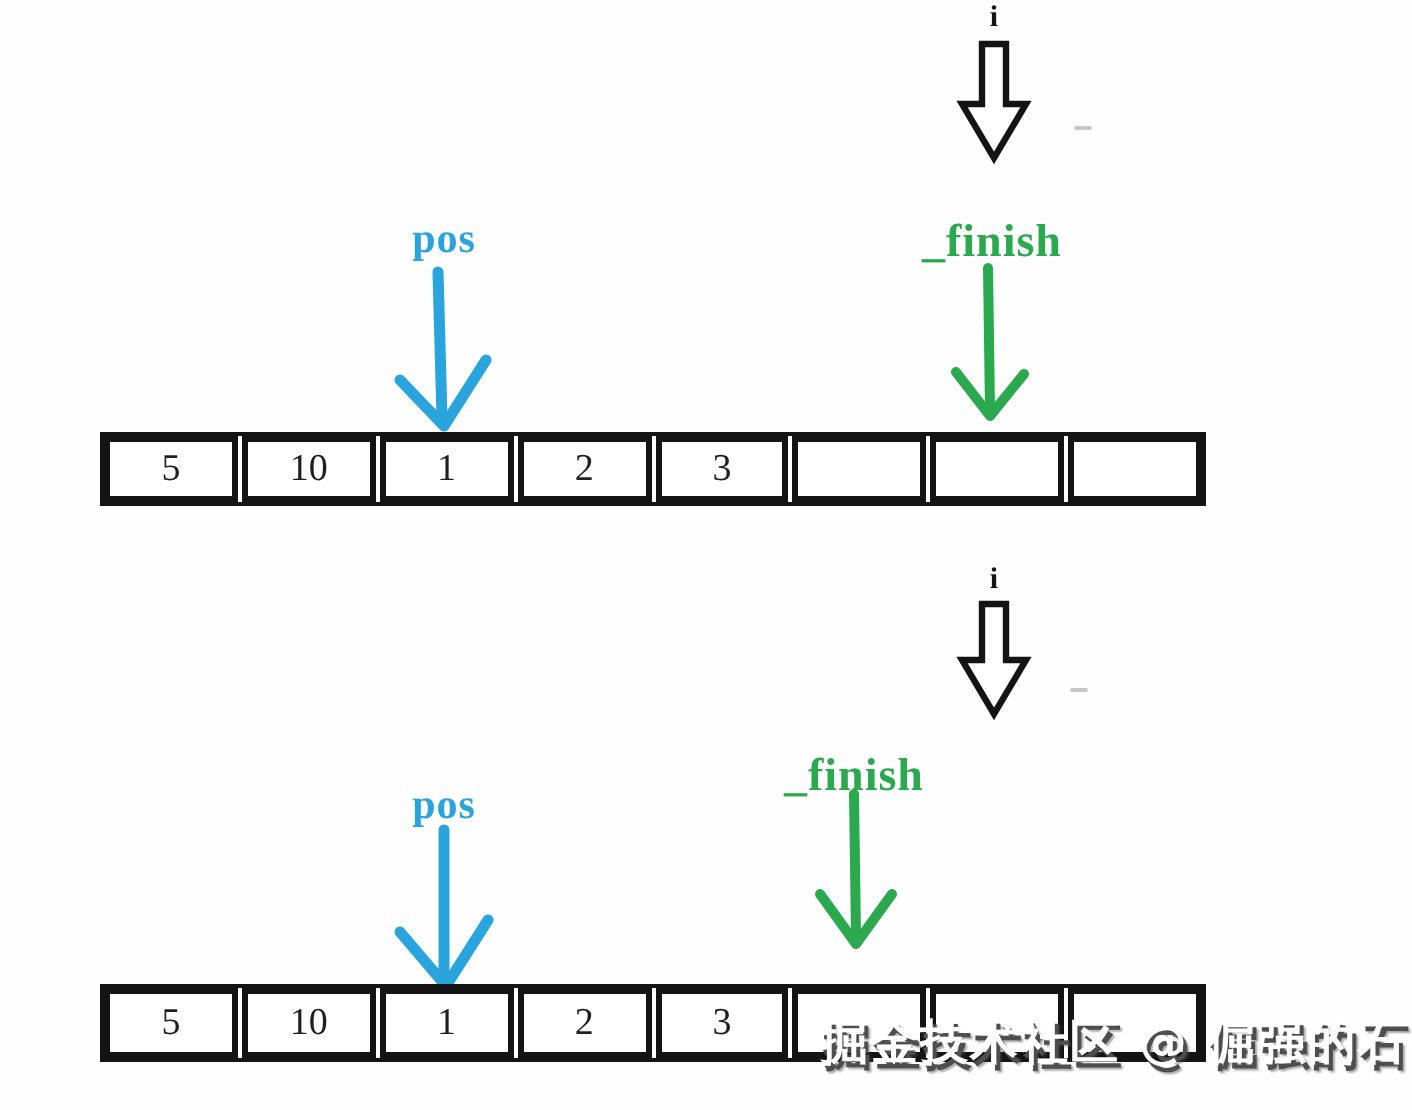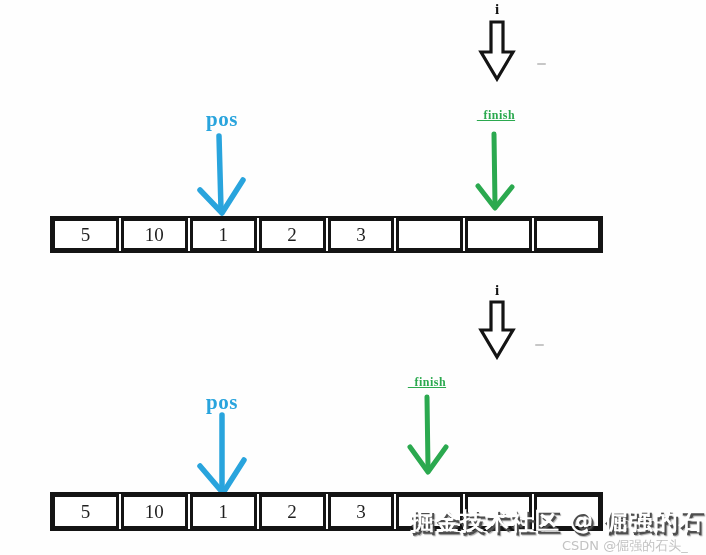--- a/index.html
+++ b/index.html
@@ -6,21 +6,21 @@
   .stage {
     position:relative; width:706px; height:555px; background:#fefefe;
     overflow:hidden; font-family:"Liberation Serif","DejaVu Serif",serif;
   }
   .label {
     position:absolute; font-weight:bold; text-align:center; line-height:1;
     color:#141414; white-space:nowrap;
   }
   .i-label   { font-size:15px; width:20px; }
   .pos-label { font-size:21px; width:56px; color:var(--pos); letter-spacing:0.5px; }
-  .fin-label { font-size:12px; width:70px; color:var(--finish); letter-spacing:0.5px;text-decoration:underline; }
+  .fin-label { font-size:23px; width:70px; color:var(--finish); letter-spacing:0.5px; }
   .arrow-svg { position:absolute; display:block; }
   .array {
     position:absolute; display:flex; gap:2px; box-sizing:border-box;
     border:2px solid var(--ink); background:#ffffff; padding:0;
   }
   .cell {
     flex:1; box-sizing:border-box; border:3px solid var(--ink); background:#ffffff;
     display:flex; align-items:center; justify-content:center;
     font-size:19px; color:#1f1f1f;
   }
@@ -106,15 +106,14 @@
       <div class="cell">10</div>
       <div class="cell">1</div>
       <div class="cell">2</div>
       <div class="cell">3</div>
       <div class="cell"></div>
       <div class="cell"></div>
       <div class="cell"></div>
     </div>
 
   <div class="wm-main">掘金技术社区 @ 倔强的石头</div>
-  <div class="wm-sub">CSDN @倔强的石头_</div>
 
 </div>
 
 </body></html>

